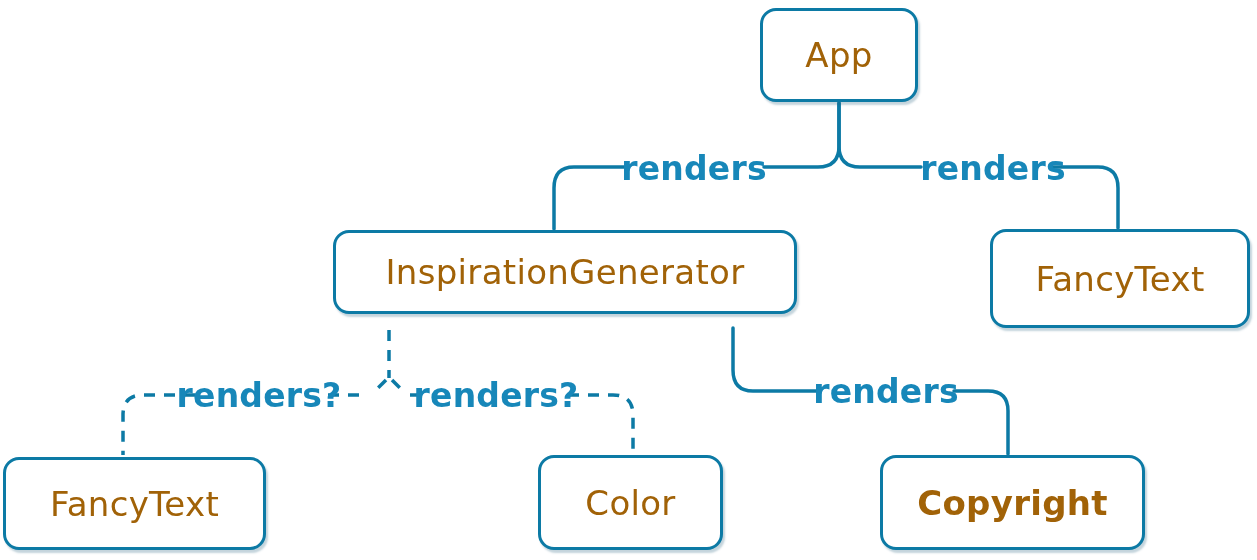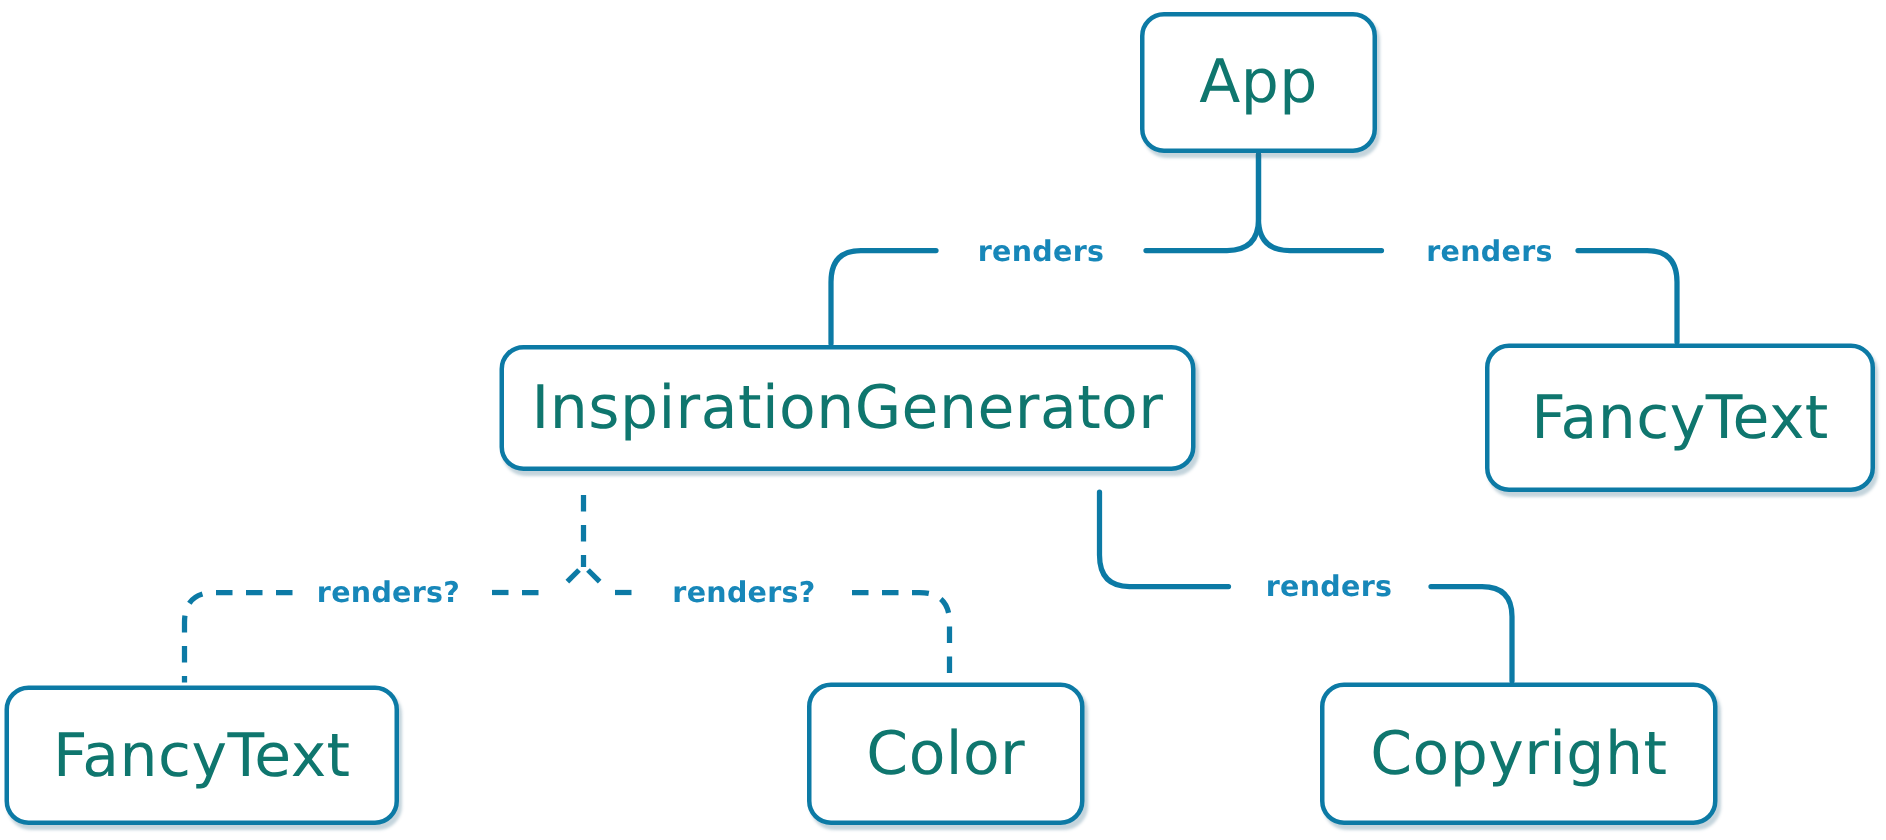--- a/index.html
+++ b/index.html
@@ -40,30 +40,30 @@
     box-sizing: border-box;
     background: #ffffff;
     border: 3px solid #0c7aa5;
     border-radius: 16px;
     box-shadow: 2px 3px 2px rgba(44, 99, 128, 0.28);
     display: flex;
     align-items: center;
     justify-content: center;
   }
   .node span {
-    color: #0f766e;
-    font-size: 40px;
+    color: #a16207;
+    font-size: 34px;
     letter-spacing: 0.3px;
     white-space: nowrap;
   }
   .edge-label {
     position: absolute;
     transform: translate(-50%, -50%);
     color: #1787b9;
-    font-size: 19px;
+    font-size: 33px;
     font-weight: bold;
     letter-spacing: 0.2px;
     white-space: nowrap;
   }
 </style>
 </head>
 <body>
 
 <div class="canvas">
 
@@ -102,21 +102,21 @@
   </div>
 
   <div class="node" style="left:3px; top:457px; width:263px; height:93px;">
     <span>FancyText</span>
   </div>
 
   <div class="node" style="left:538px; top:455px; width:185px; height:95px;">
     <span>Color</span>
   </div>
 
-  <div class="node" style="left:880px; top:455px; width:265px; height:95px;">
+  <div class="node" style="left:880px; top:455px; width:265px; height:95px;font-weight:bold;">
     <span>Copyright</span>
   </div>
 
   <span class="edge-label" style="left:694px; top:168px;">renders</span>
 
   <span class="edge-label" style="left:993px; top:168px;">renders</span>
 
   <span class="edge-label" style="left:259px; top:395px;">renders?</span>
 
   <span class="edge-label" style="left:496px; top:395px;">renders?</span>

